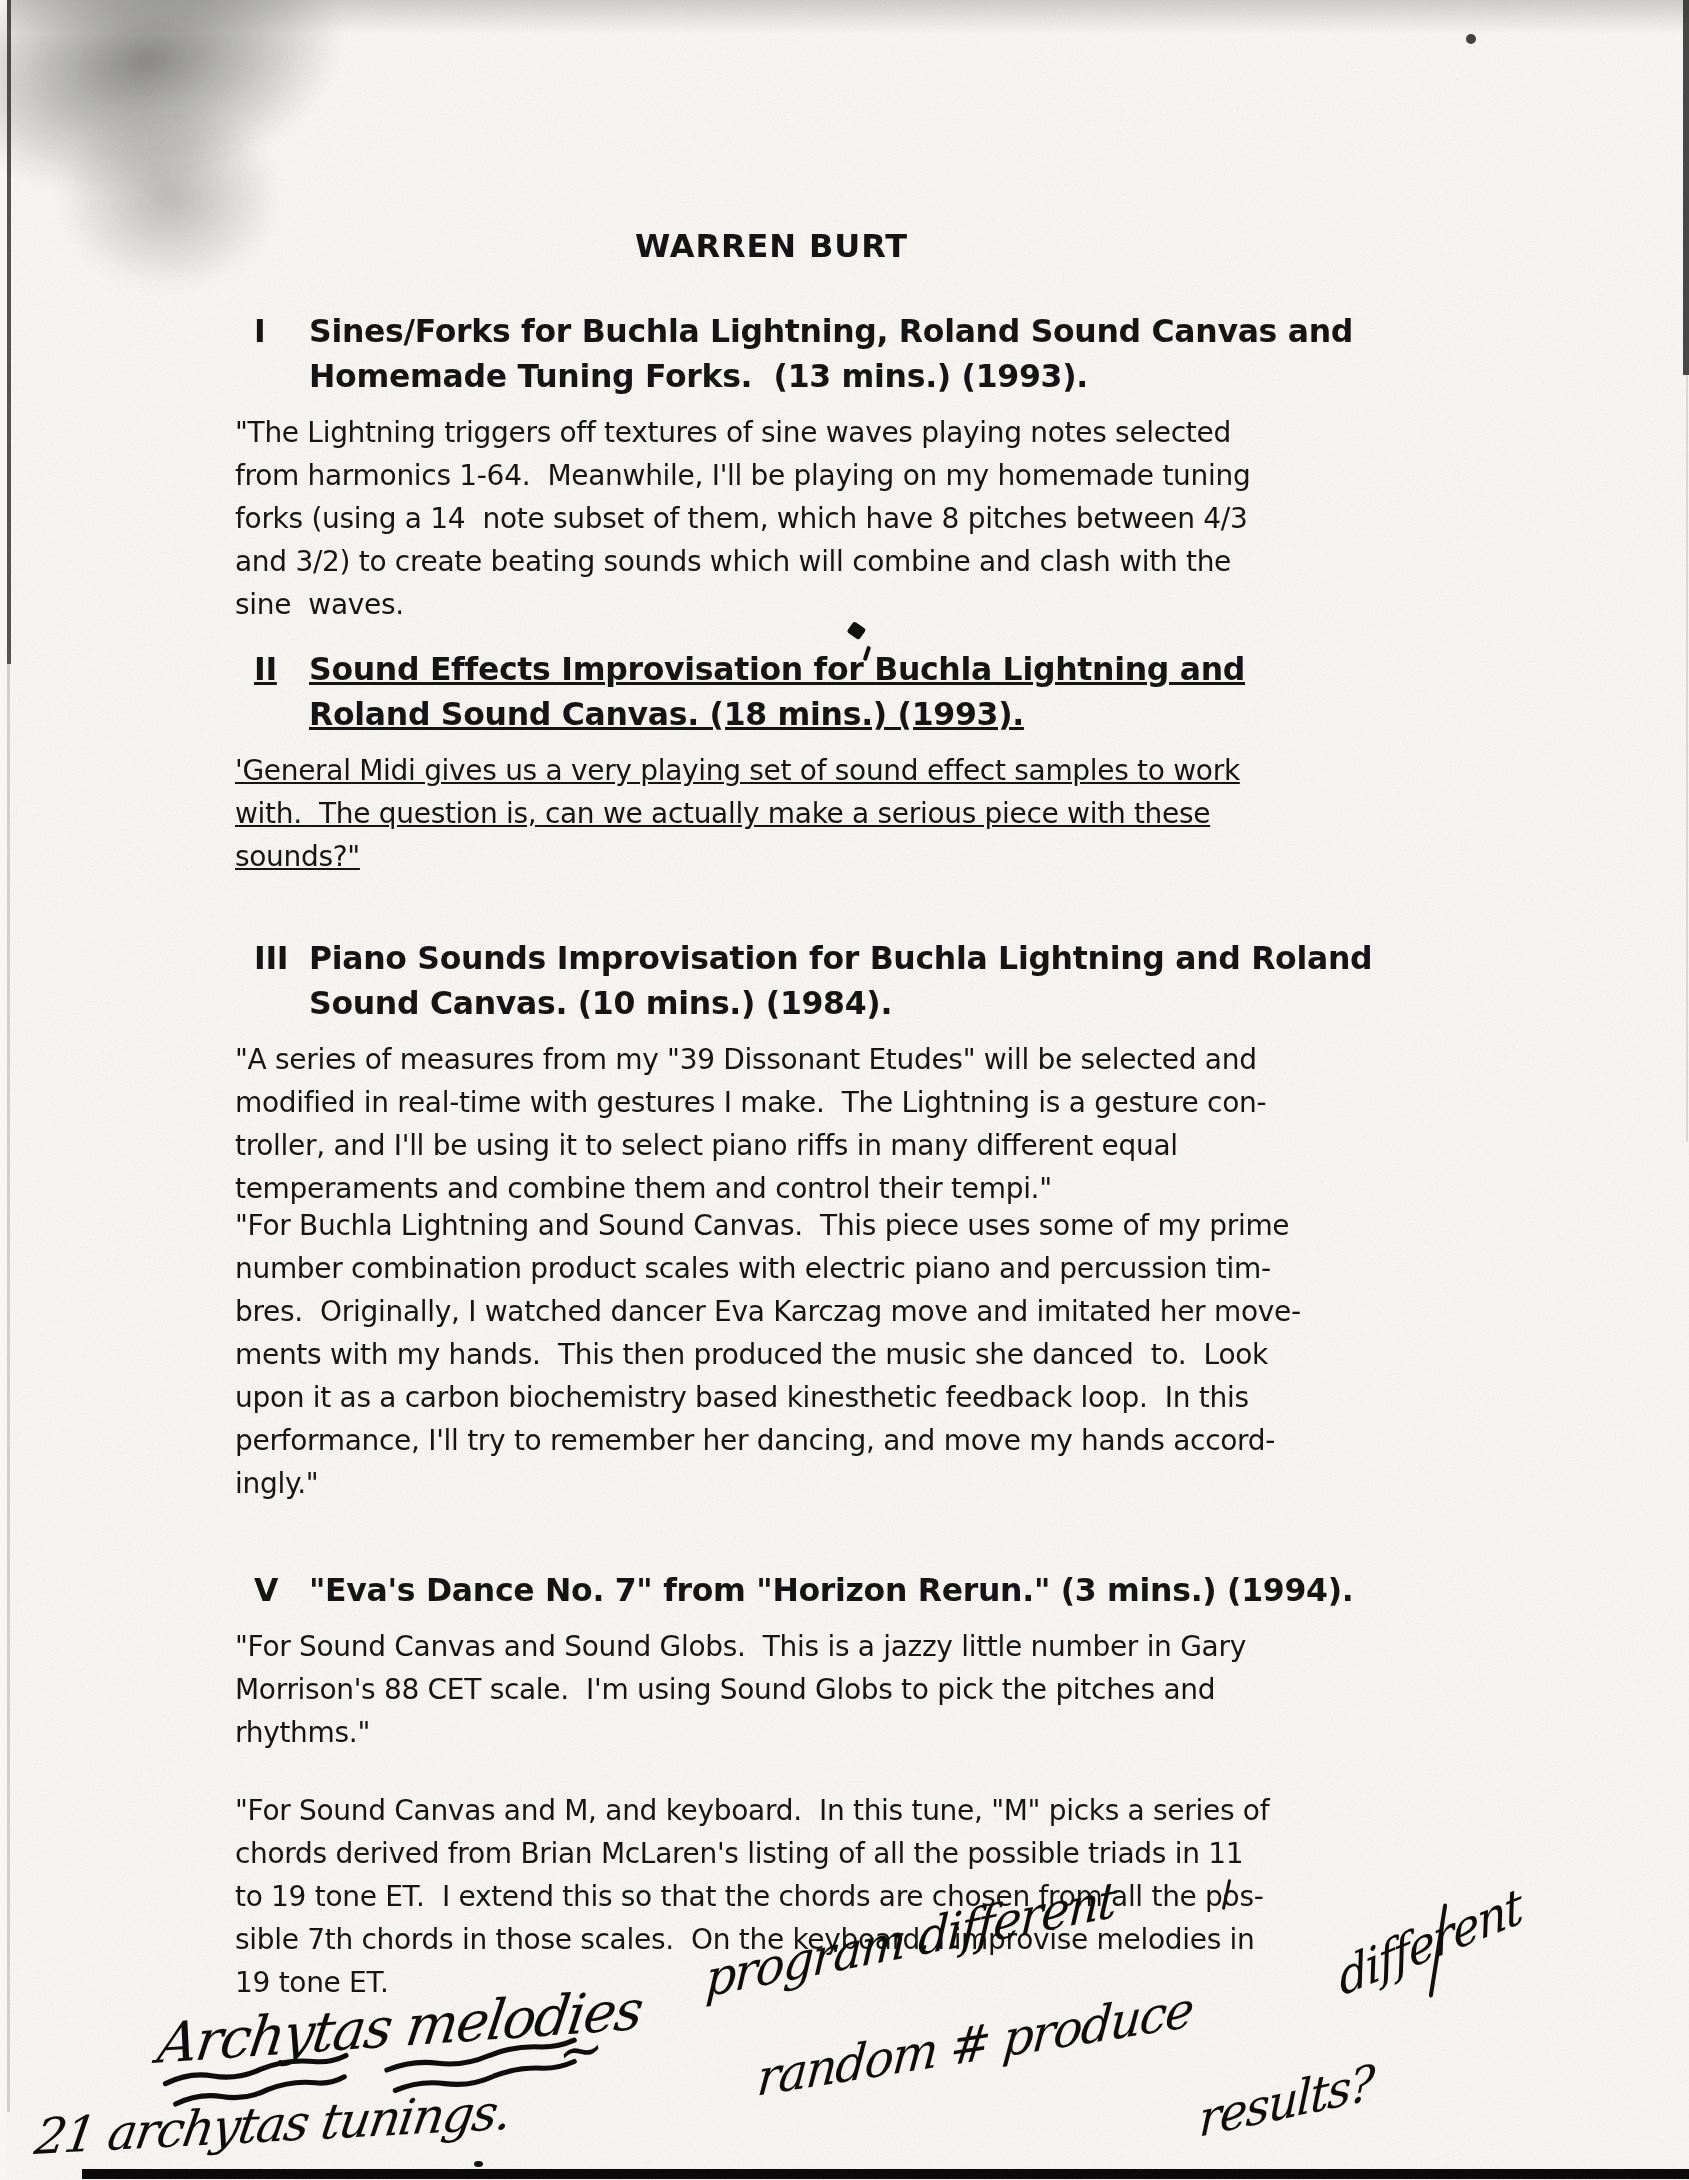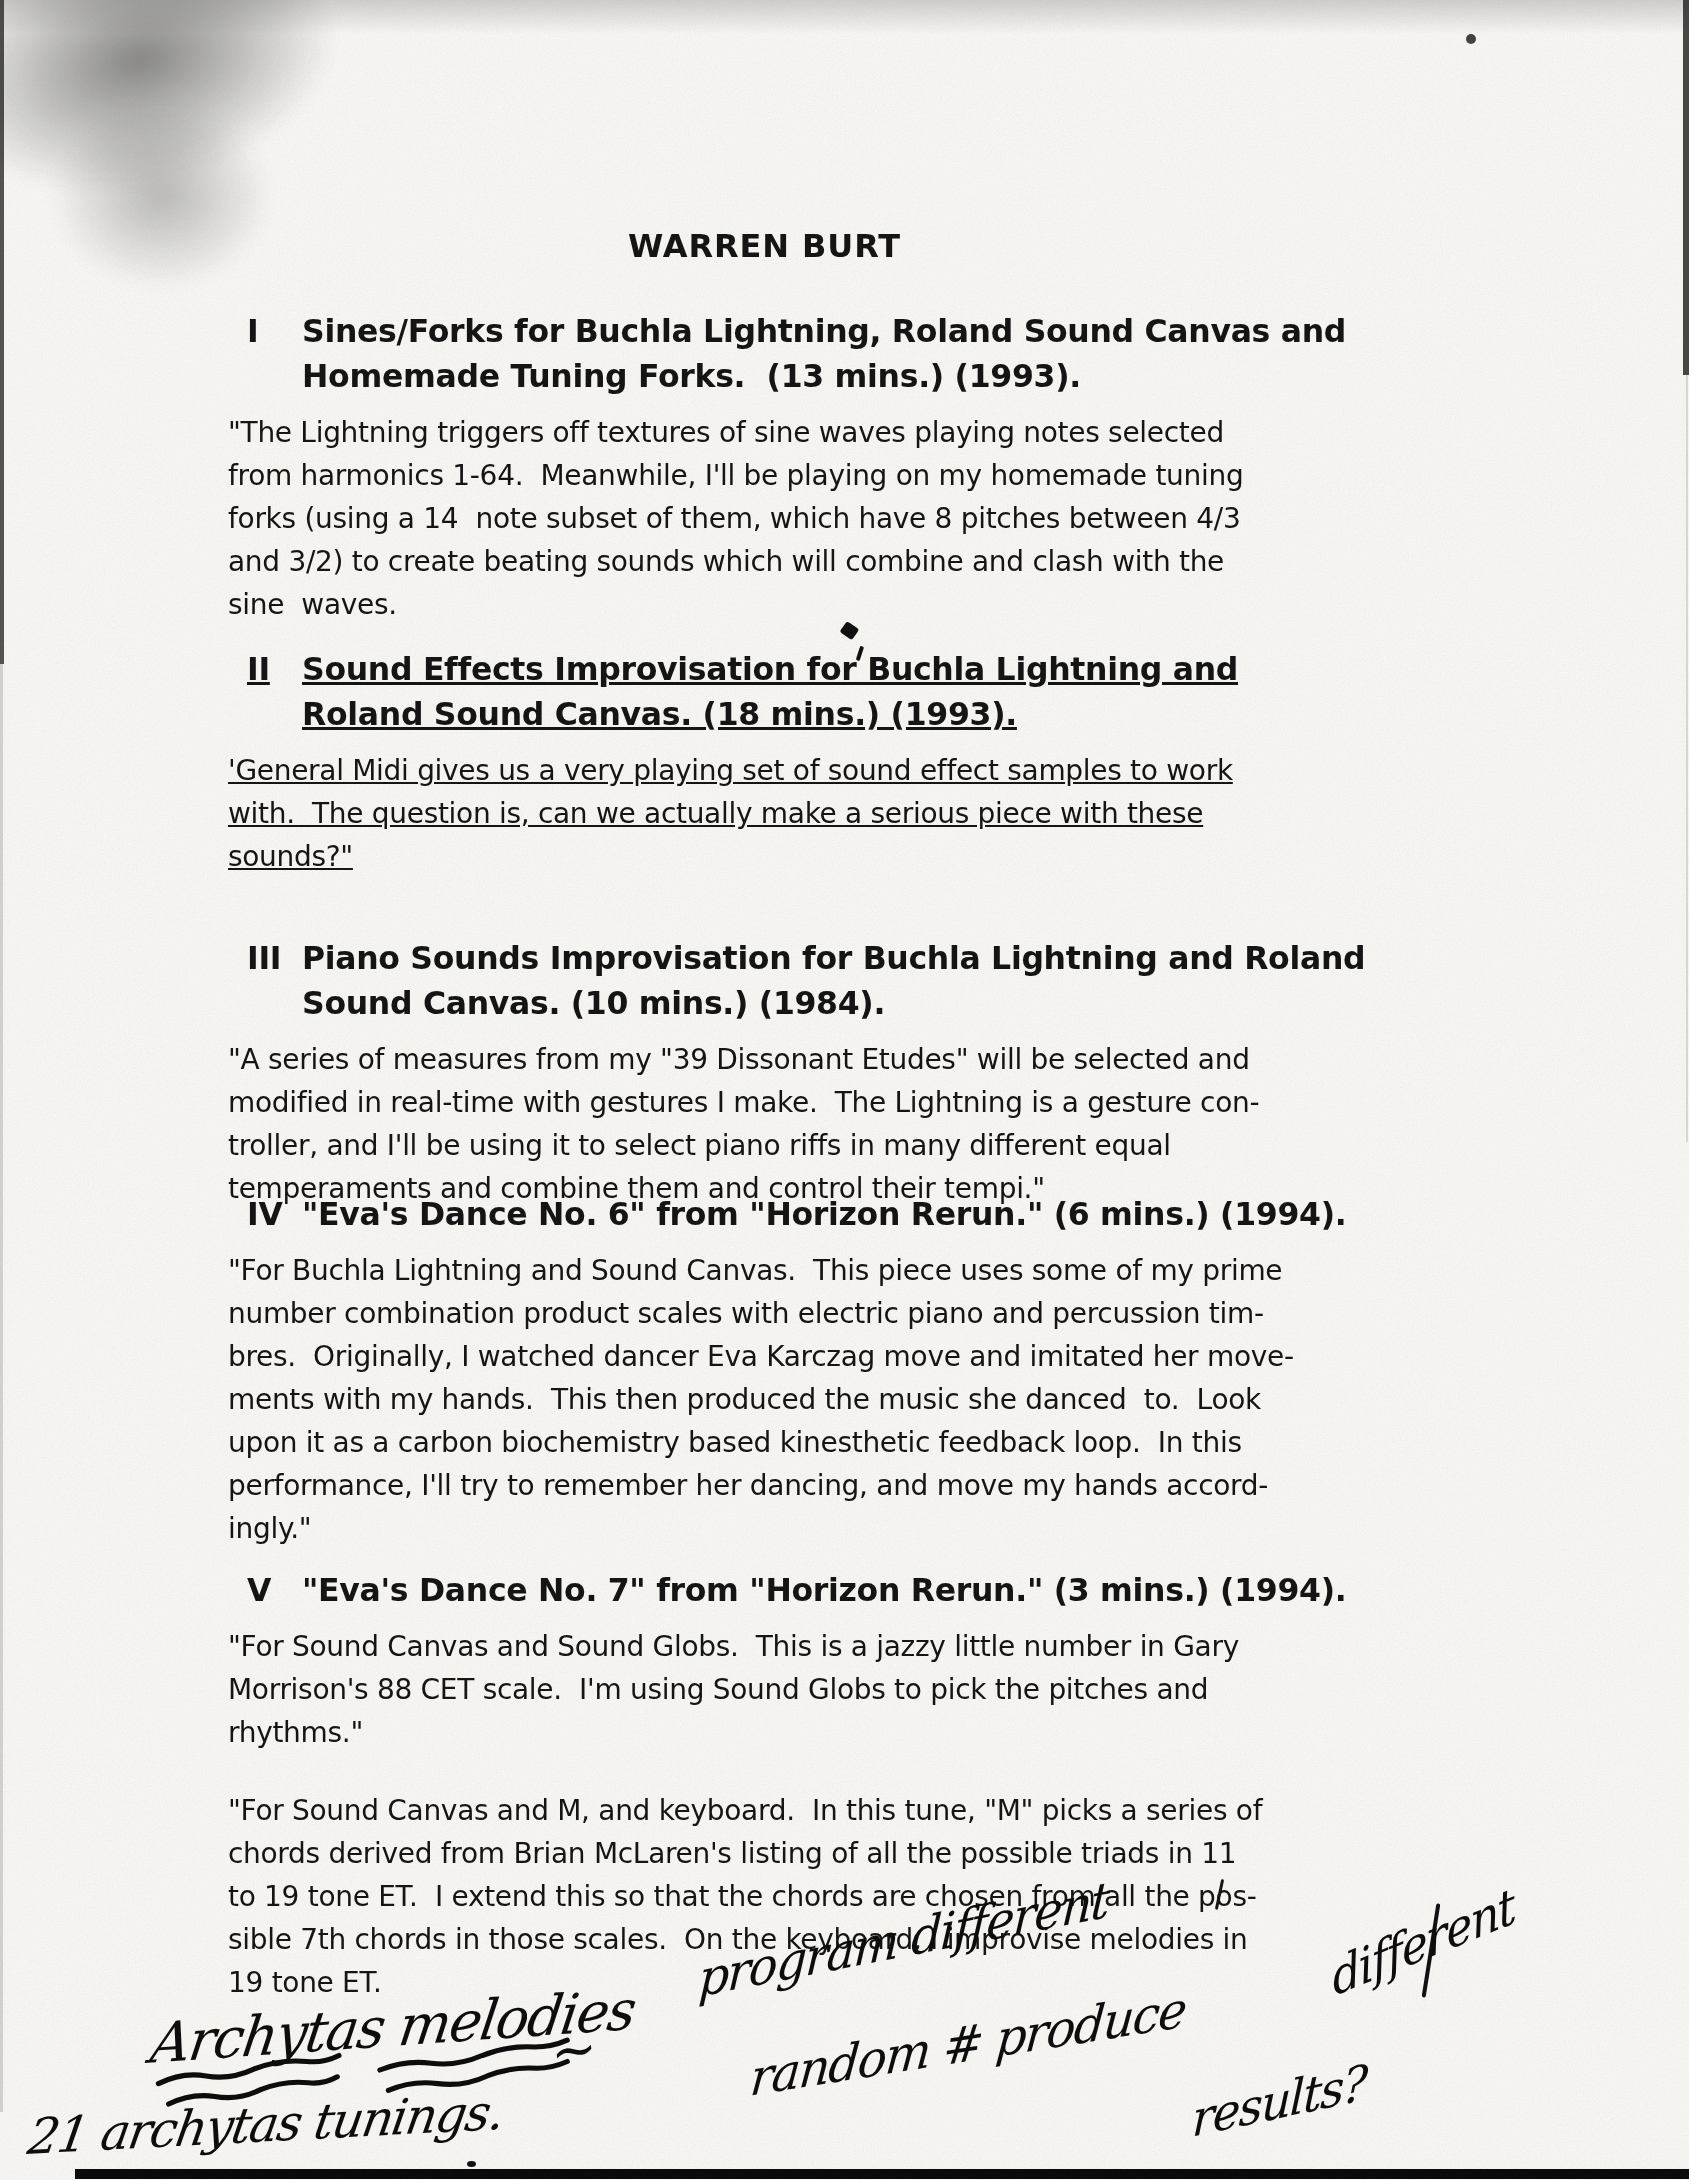--- a/index.html
+++ b/index.html
@@ -4,21 +4,21 @@
 <style>
   html, body { margin:0; padding:0; }
   body {
     width:1689px; height:2181px;
     background:#f7f6f2;
     font-family:"DejaVu Sans", sans-serif;
     color:#141414;
     position:relative;
     overflow:hidden;
   }
-  .page { position:absolute; inset:0; }
+  .page { position:absolute; inset:0;margin-left:7px; }
 
   .doc-title {
     position:absolute; left:628px; top:227px;
     font-size:32px; font-weight:700; letter-spacing:0.9px;
     white-space:pre;
   }
 
   .section { position:absolute; left:228px; width:1184px; }
   .s1 { top:309px; } .s2 { top:647px;text-decoration:underline; } .s3 { top:936px; }
   .s4 { top:1192px; } .s5 { top:1568px; } .s6 { top:1777px; }
@@ -130,24 +130,20 @@
       <span class="heading-text">Piano Sounds Improvisation for Buchla Lightning and Roland
 Sound Canvas. (10 mins.) (1984).</span>
     </div>
     <div class="body-text">"A series of measures from my "39 Dissonant Etudes" will be selected and
 modified in real-time with gestures I make.  The Lightning is a gesture con-
 troller, and I'll be using it to select piano riffs in many different equal
 temperaments and combine them and control their tempi."</div>
   </div>
 
   <div class="section s4">
-    <div class="heading">
-      <span class="numeral">IV</span>
-      <span class="heading-text">"Eva's Dance No. 6" from "Horizon Rerun." (6 mins.) (1994).</span>
-    </div>
     <div class="body-text">"For Buchla Lightning and Sound Canvas.  This piece uses some of my prime
 number combination product scales with electric piano and percussion tim-
 bres.  Originally, I watched dancer Eva Karczag move and imitated her move-
 ments with my hands.  This then produced the music she danced  to.  Look
 upon it as a carbon biochemistry based kinesthetic feedback loop.  In this
 performance, I'll try to remember her dancing, and move my hands accord-
 ingly."</div>
   </div>
 
   <div class="section s5">

